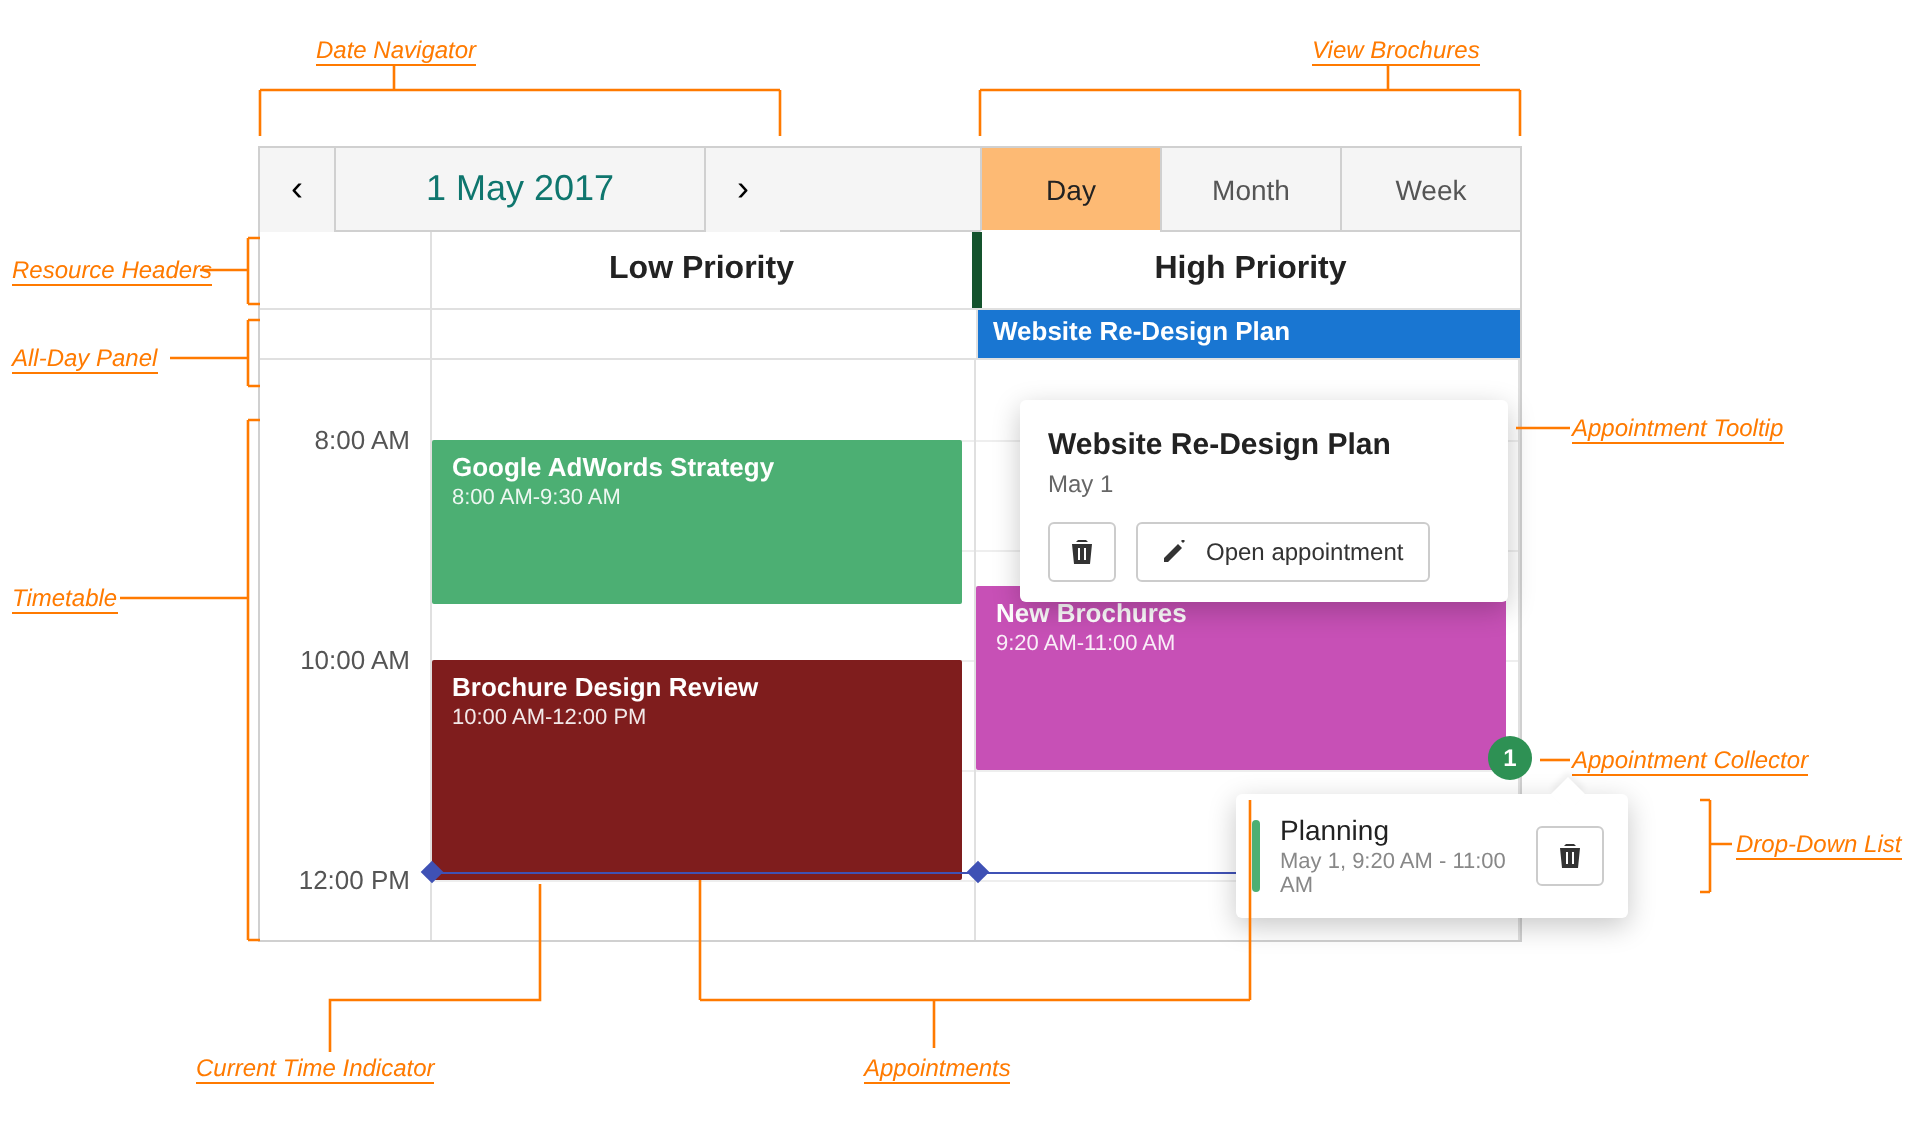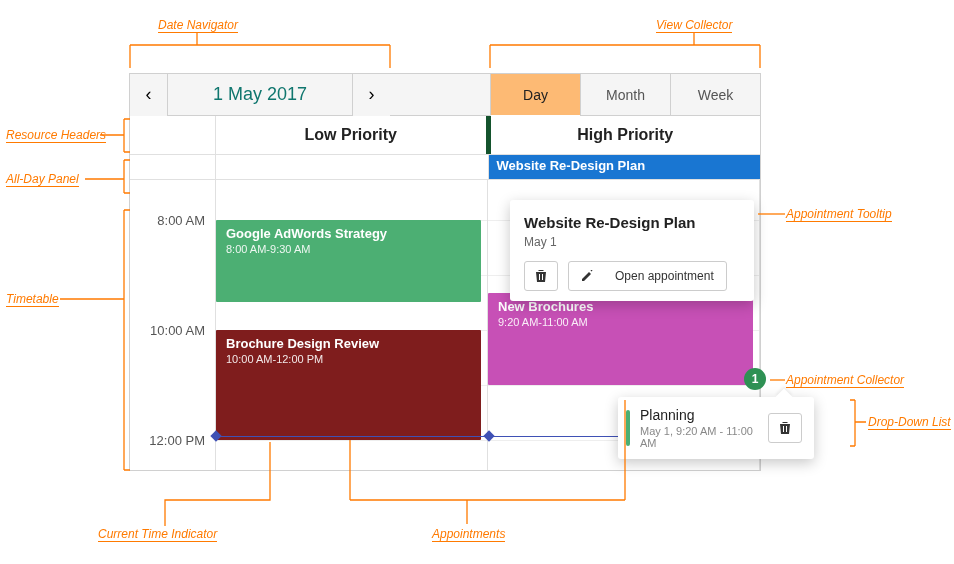--- a/index.html
+++ b/index.html
@@ -35,21 +35,21 @@
   .appt .title { font-size: 13px; font-weight: 600; white-space: nowrap; }
   .appt .time { font-size: 11px; opacity: 0.9; margin-top: 2px; }
   .green { background: #4caf73; }
   .orange { background: #7f1d1d; }
   .purple { background: #c750b6; }
   .tooltip { position: absolute; left: 510px; top: 200px; width: 244px; background: #fff; border-radius: 3px; box-shadow: 0 4px 14px rgba(0,0,0,0.22); padding: 14px 14px 10px 14px; z-index: 10; }
   .tooltip-title { font-weight: bold; font-size: 15px; color: #222; }
   .tooltip-date { font-size: 12px; color: #666; margin-top: 4px; }
   .tooltip-btns { display: flex; gap: 10px; margin-top: 12px; }
   .icon-btn { border: 1px solid #ccc; background: #fff; border-radius: 3px; width: 34px; height: 30px; display: flex; align-items: center; justify-content: center; cursor: pointer; }
-  .open-btn { border: 1px solid #ccc; background: #fff; border-radius: 3px; height: 30px; padding: 0 12px; display: flex; align-items: center; gap: 22px; cursor: pointer; font-size: 12px; color: #333; }
+  .open-btn { border: 1px solid #ccc; background: #fff; border-radius: 3px; height: 30px; padding: 0 12px; display: flex; align-items: center; gap: 10px; cursor: pointer; font-size: 12px; color: #333; }
   .collector { position: absolute; left: 744px; top: 368px; width: 22px; height: 22px; background: #2e9154; color: #fff; border-radius: 50%; display: flex; align-items: center; justify-content: center; font-size: 12px; font-weight: bold; z-index: 11; cursor: pointer; }
   .dropdown { position: absolute; left: 618px; top: 397px; width: 196px; background: #fff; border-radius: 3px; box-shadow: 0 4px 14px rgba(0,0,0,0.22); padding: 10px 12px 10px 8px; z-index: 10; display: flex; align-items: center; }
   .dd-stripe { width: 4px; height: 36px; background: #4caf73; margin-right: 10px; border-radius: 2px; }
   .dd-body { flex: 1; }
   .dd-title { font-size: 14px; color: #222; }
   .dd-time { font-size: 11px; color: #888; margin-top: 2px; }
   .dd-caret { position: absolute; top: -6px; right: 24px; width: 12px; height: 12px; background: #fff; transform: rotate(45deg); box-shadow: -2px -2px 3px rgba(0,0,0,0.06); }
   
   .ann { position: absolute; color: #ff7a00; font-style: italic; font-size: 12px; border-bottom: 1px solid #ff7a00; white-space: nowrap; line-height: 14px; }
   .ann-line { stroke: #ff7a00; stroke-width: 1.3; fill: none; }
@@ -161,21 +161,21 @@
     <div class="dd-time">May 1, 9:20 AM - 11:00 AM</div>
   </div>
   <button class="icon-btn">
     <svg width="12" height="14" viewBox="0 0 12 14">
         <path fill="#333" d="M1 3h10l-1 10H2L1 3zm3-2h4l1 1H3l1-1zM4 5v6h1V5H4zm3 0v6h1V5H7z"></path>
       </svg>
   </button>
 </div>
 
 <div class="ann" style="left:158px; top:18px">Date Navigator</div>
-<div class="ann" style="left:656px; top:18px">View Collector</div>
+<div class="ann" style="left:656px; top:18px">View Brochures</div>
 <div class="ann" style="left:6px; top:128px">Resource Headers</div>
 <div class="ann" style="left:6px; top:172px">All-Day Panel</div>
 <div class="ann" style="left:6px; top:292px">Timetable</div>
 <div class="ann" style="left:98px; top:527px">Current Time Indicator</div>
 <div class="ann" style="left:432px; top:527px">Appointments</div>
 <div class="ann" style="left:786px; top:207px">Appointment Tooltip</div>
 <div class="ann" style="left:786px; top:373px">Appointment Collector</div>
 <div class="ann" style="left:868px; top:415px">Drop-Down List</div>
 
 <svg class="overlay">

